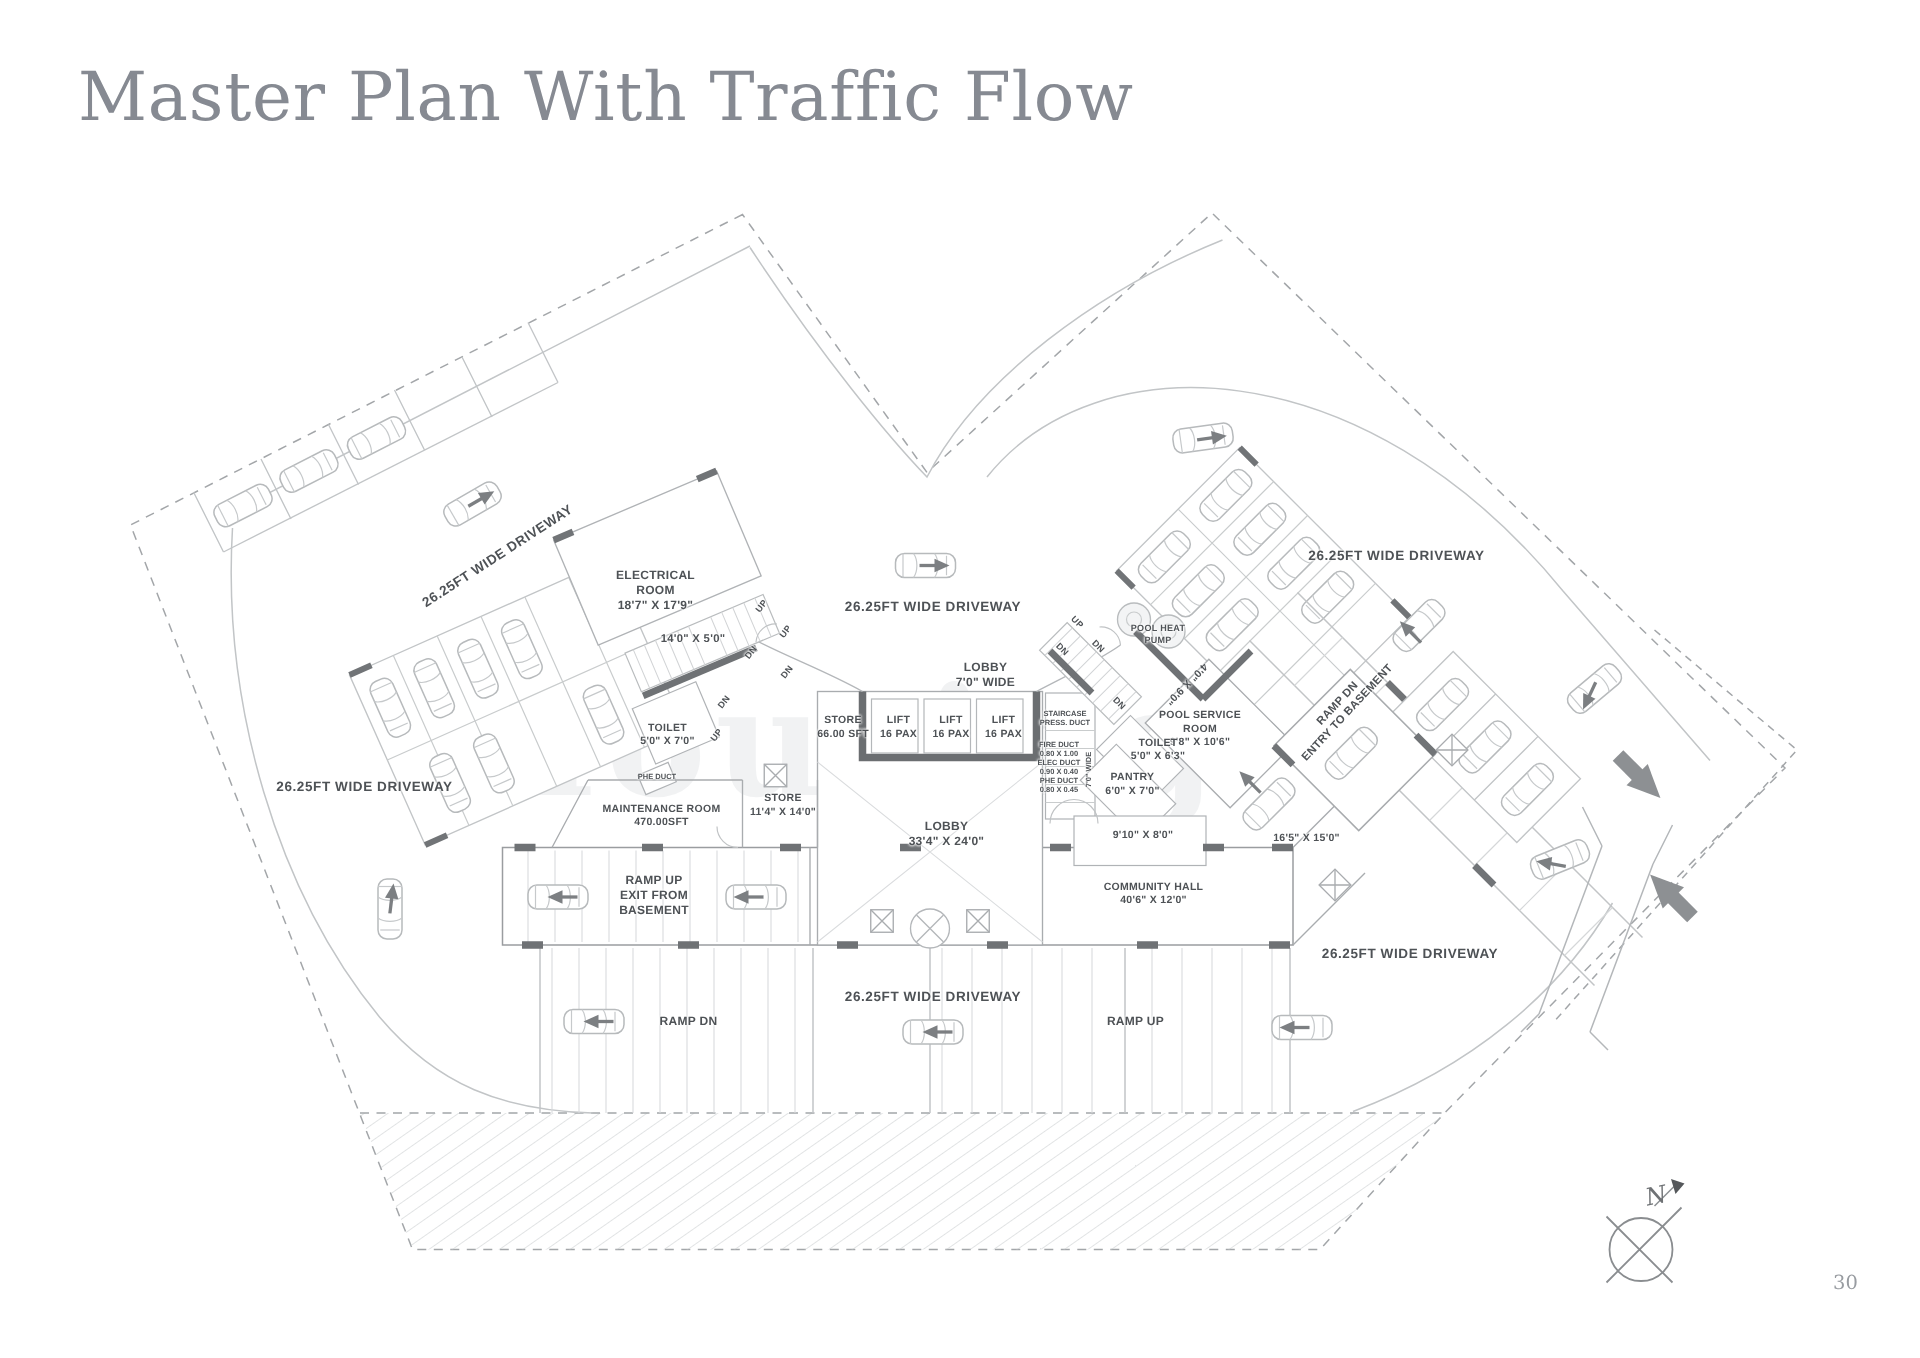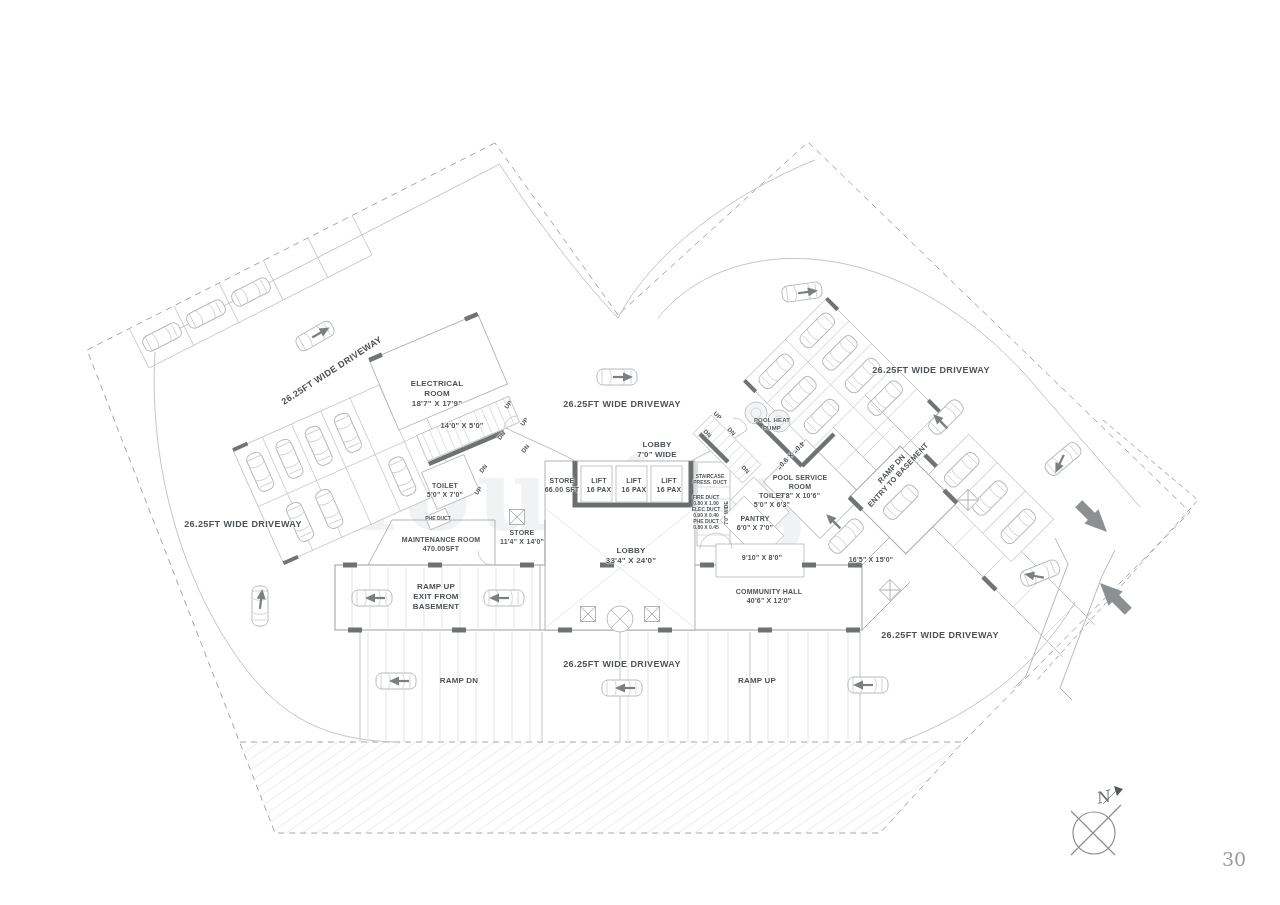--- a/index.html
+++ b/index.html
@@ -4,38 +4,39 @@
 <style>
   html,body{margin:0;padding:0;background:#fff;}
   .page{position:relative;width:1280px;height:905px;background:#ffffff;overflow:hidden;
         font-family:"Liberation Sans",sans-serif;}
   .title{position:absolute;left:52px;top:38px;margin:0;font-family:"DejaVu Serif",serif;
          font-weight:400;font-size:45px;color:#868a92;letter-spacing:.5px;}
   .watermark{position:absolute;left:560px;top:495px;transform:translate(-50%,-50%);
          font-family:"DejaVu Serif",serif;font-weight:700;font-size:100px;
          color:rgba(168,175,182,.16);letter-spacing:6px;pointer-events:none;}
   .pagenum{position:absolute;left:1222px;top:848px;font-family:"DejaVu Serif",serif;
-         font-size:19px;color:#989ca1;}
+         font-size:13px;color:#989ca1;}
   .plansvg{position:absolute;left:0;top:0;}
   .lb{position:absolute;transform:translate(-50%,-50%);text-align:center;white-space:pre-line;
       font:700 8px/1.25 "Liberation Sans",sans-serif;color:#4e5256;letter-spacing:.2px;
       text-shadow:0 0 2px #fff,0 0 2px #fff,0 0 2px #fff;pointer-events:none;}
   .s9{font-size:9px;letter-spacing:.4px;}
   .s75{font-size:7.5px;}
   .s7{font-size:7px;}
   .s6{font-size:6px;font-weight:700;}
   .s5{font-size:5px;letter-spacing:0;line-height:1.15;}
   .north{position:absolute;left:1104px;top:797px;transform:translate(-50%,-50%) rotate(-12deg);
       font-family:"DejaVu Serif",serif;font-style:italic;font-size:16px;color:#6f7275;}
 </style>
 </head>
 <body>
 
 <div class="page">
 
+  <h1 class="title">Master Plan With Traffic Flow</h1>
   <div class="watermark">Housing</div>
 
   <svg class="plansvg" width="1280" height="905" viewBox="0 0 1280 905">
     <defs>
       <pattern id="hatch" patternUnits="userSpaceOnUse" width="9" height="9" patternTransform="rotate(55)">
         <line x1="0" y1="0" x2="0" y2="9" stroke="#cfd2d4" stroke-width="0.8"></line>
       </pattern>
       <g id="car">
         <rect x="-20" y="-8" width="40" height="16" rx="6" fill="#ffffff" stroke="#b7babc" stroke-width="1"></rect>
         <path d="M-8,-8 C-5,-4 -5,4 -8,8 M6,-8 C9,-4 9,4 6,8" fill="none" stroke="#c6c9cb" stroke-width="0.8"></path>

